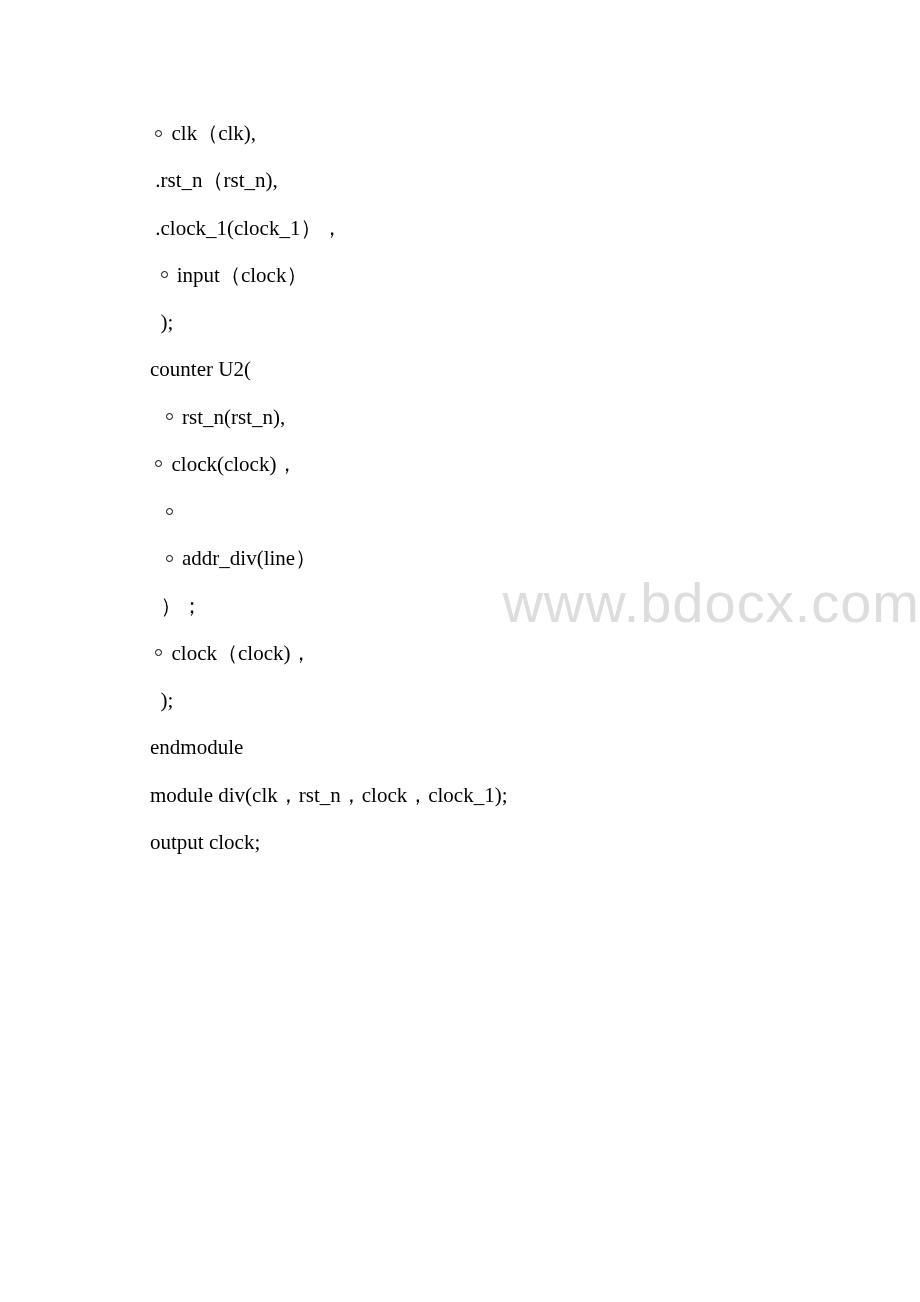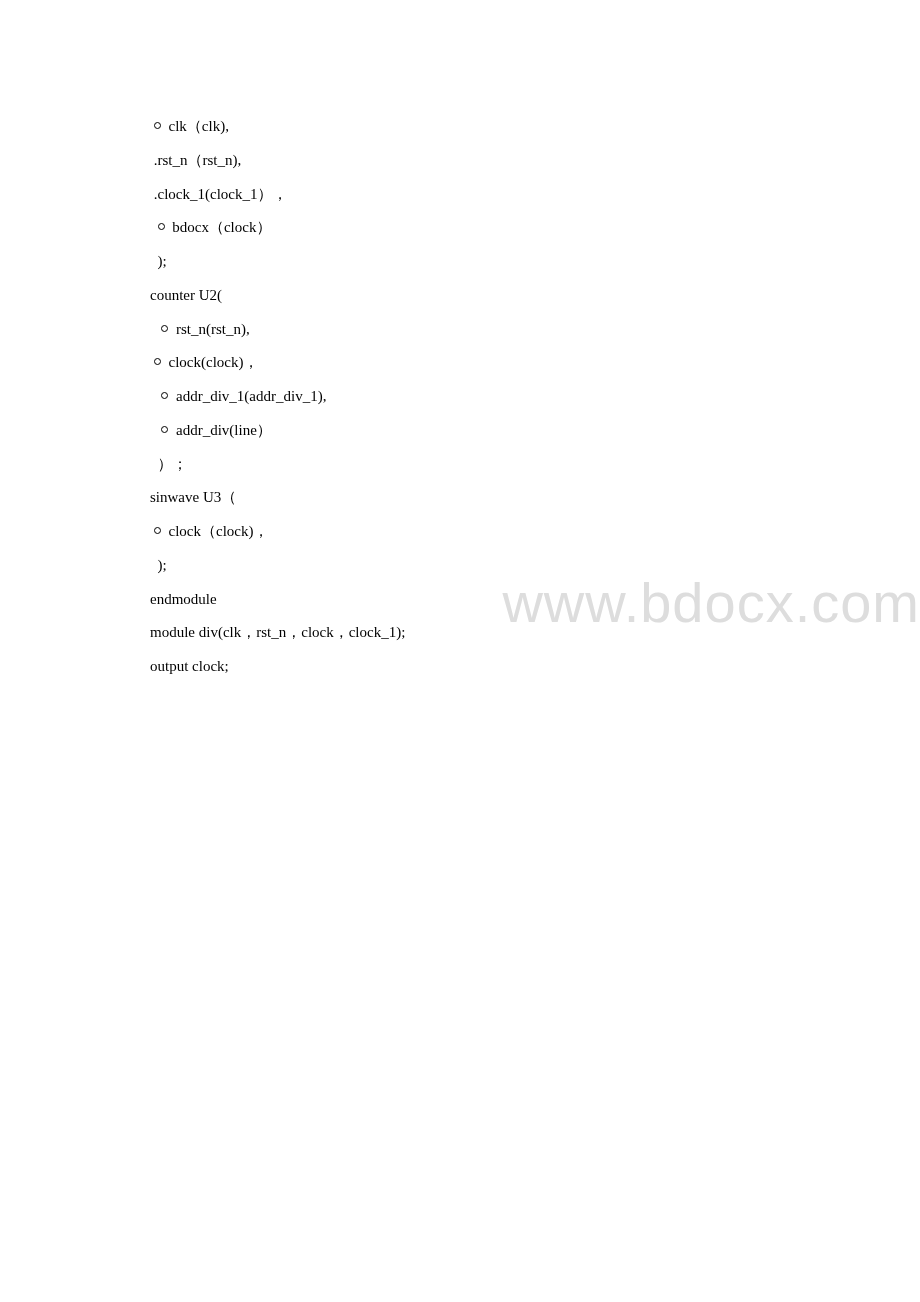--- a/index.html
+++ b/index.html
@@ -6,21 +6,21 @@
     margin: 0;
     padding: 0;
     background: #ffffff;
     font-family: "Times New Roman", serif;
     width: 920px;
     height: 1302px;
     position: relative;
   }
   .content {
     padding: 110px 66px 0 150px;
-    font-size: 15px;
+    font-size: 21px;
     line-height: 2.25;
     color: #000000;
   }
   .code-line {
     white-space: pre;
   }
   .dot {
     display: inline-block;
     width: 5px;
     height: 5px;
@@ -51,31 +51,30 @@
 </style>
 </head>
 <body>
 
 <div class="watermark">www.bdocx.com</div>
 
 <div class="content">
   <div class="code-line"> <span class="dot"></span><span> clk（clk),</span></div>
   <div class="code-line"><span> .rst_n（rst_n),</span></div>
   <div class="code-line"><span> .clock_1(clock_1），</span></div>
-  <div class="code-line">  <span class="dot"></span><span> bdocx（clock）</span></div>
+  <div class="code-line">  <span class="dot"></span><span> input（clock）</span></div>
   <div class="code-line"><span>  );</span></div>
   <div class="code-line"><span></span></div>
   <div class="code-line"><span>counter U2(</span></div>
   <div class="code-line">   <span class="dot"></span><span> rst_n(rst_n),</span></div>
   <div class="code-line"> <span class="dot"></span><span> clock(clock)，</span></div>
-  <div class="code-line">   <span class="dot"></span><span> addr_div_1(addr_div_1),</span></div>
+  <div class="code-line">   <span class="dot"></span></div>
   <div class="code-line">   <span class="dot"></span><span> addr_div(line）</span></div>
   <div class="code-line"><span>  ）；</span></div>
   <div class="code-line"><span></span></div>
-  <div class="code-line"><span>sinwave U3（</span></div>
   <div class="code-line"> <span class="dot"></span><span> clock（clock)，</span></div>
   <div class="code-line"><span>  );</span></div>
   <div class="code-line"><span></span></div>
   <div class="code-line"><span>endmodule</span></div>
   <div class="code-line"><span></span></div>
   <div class="code-line"><span>module div(clk，rst_n，clock，clock_1);</span></div>
   <div class="code-line"><span>output clock;</span></div>
 </div>
 
 </body></html>

